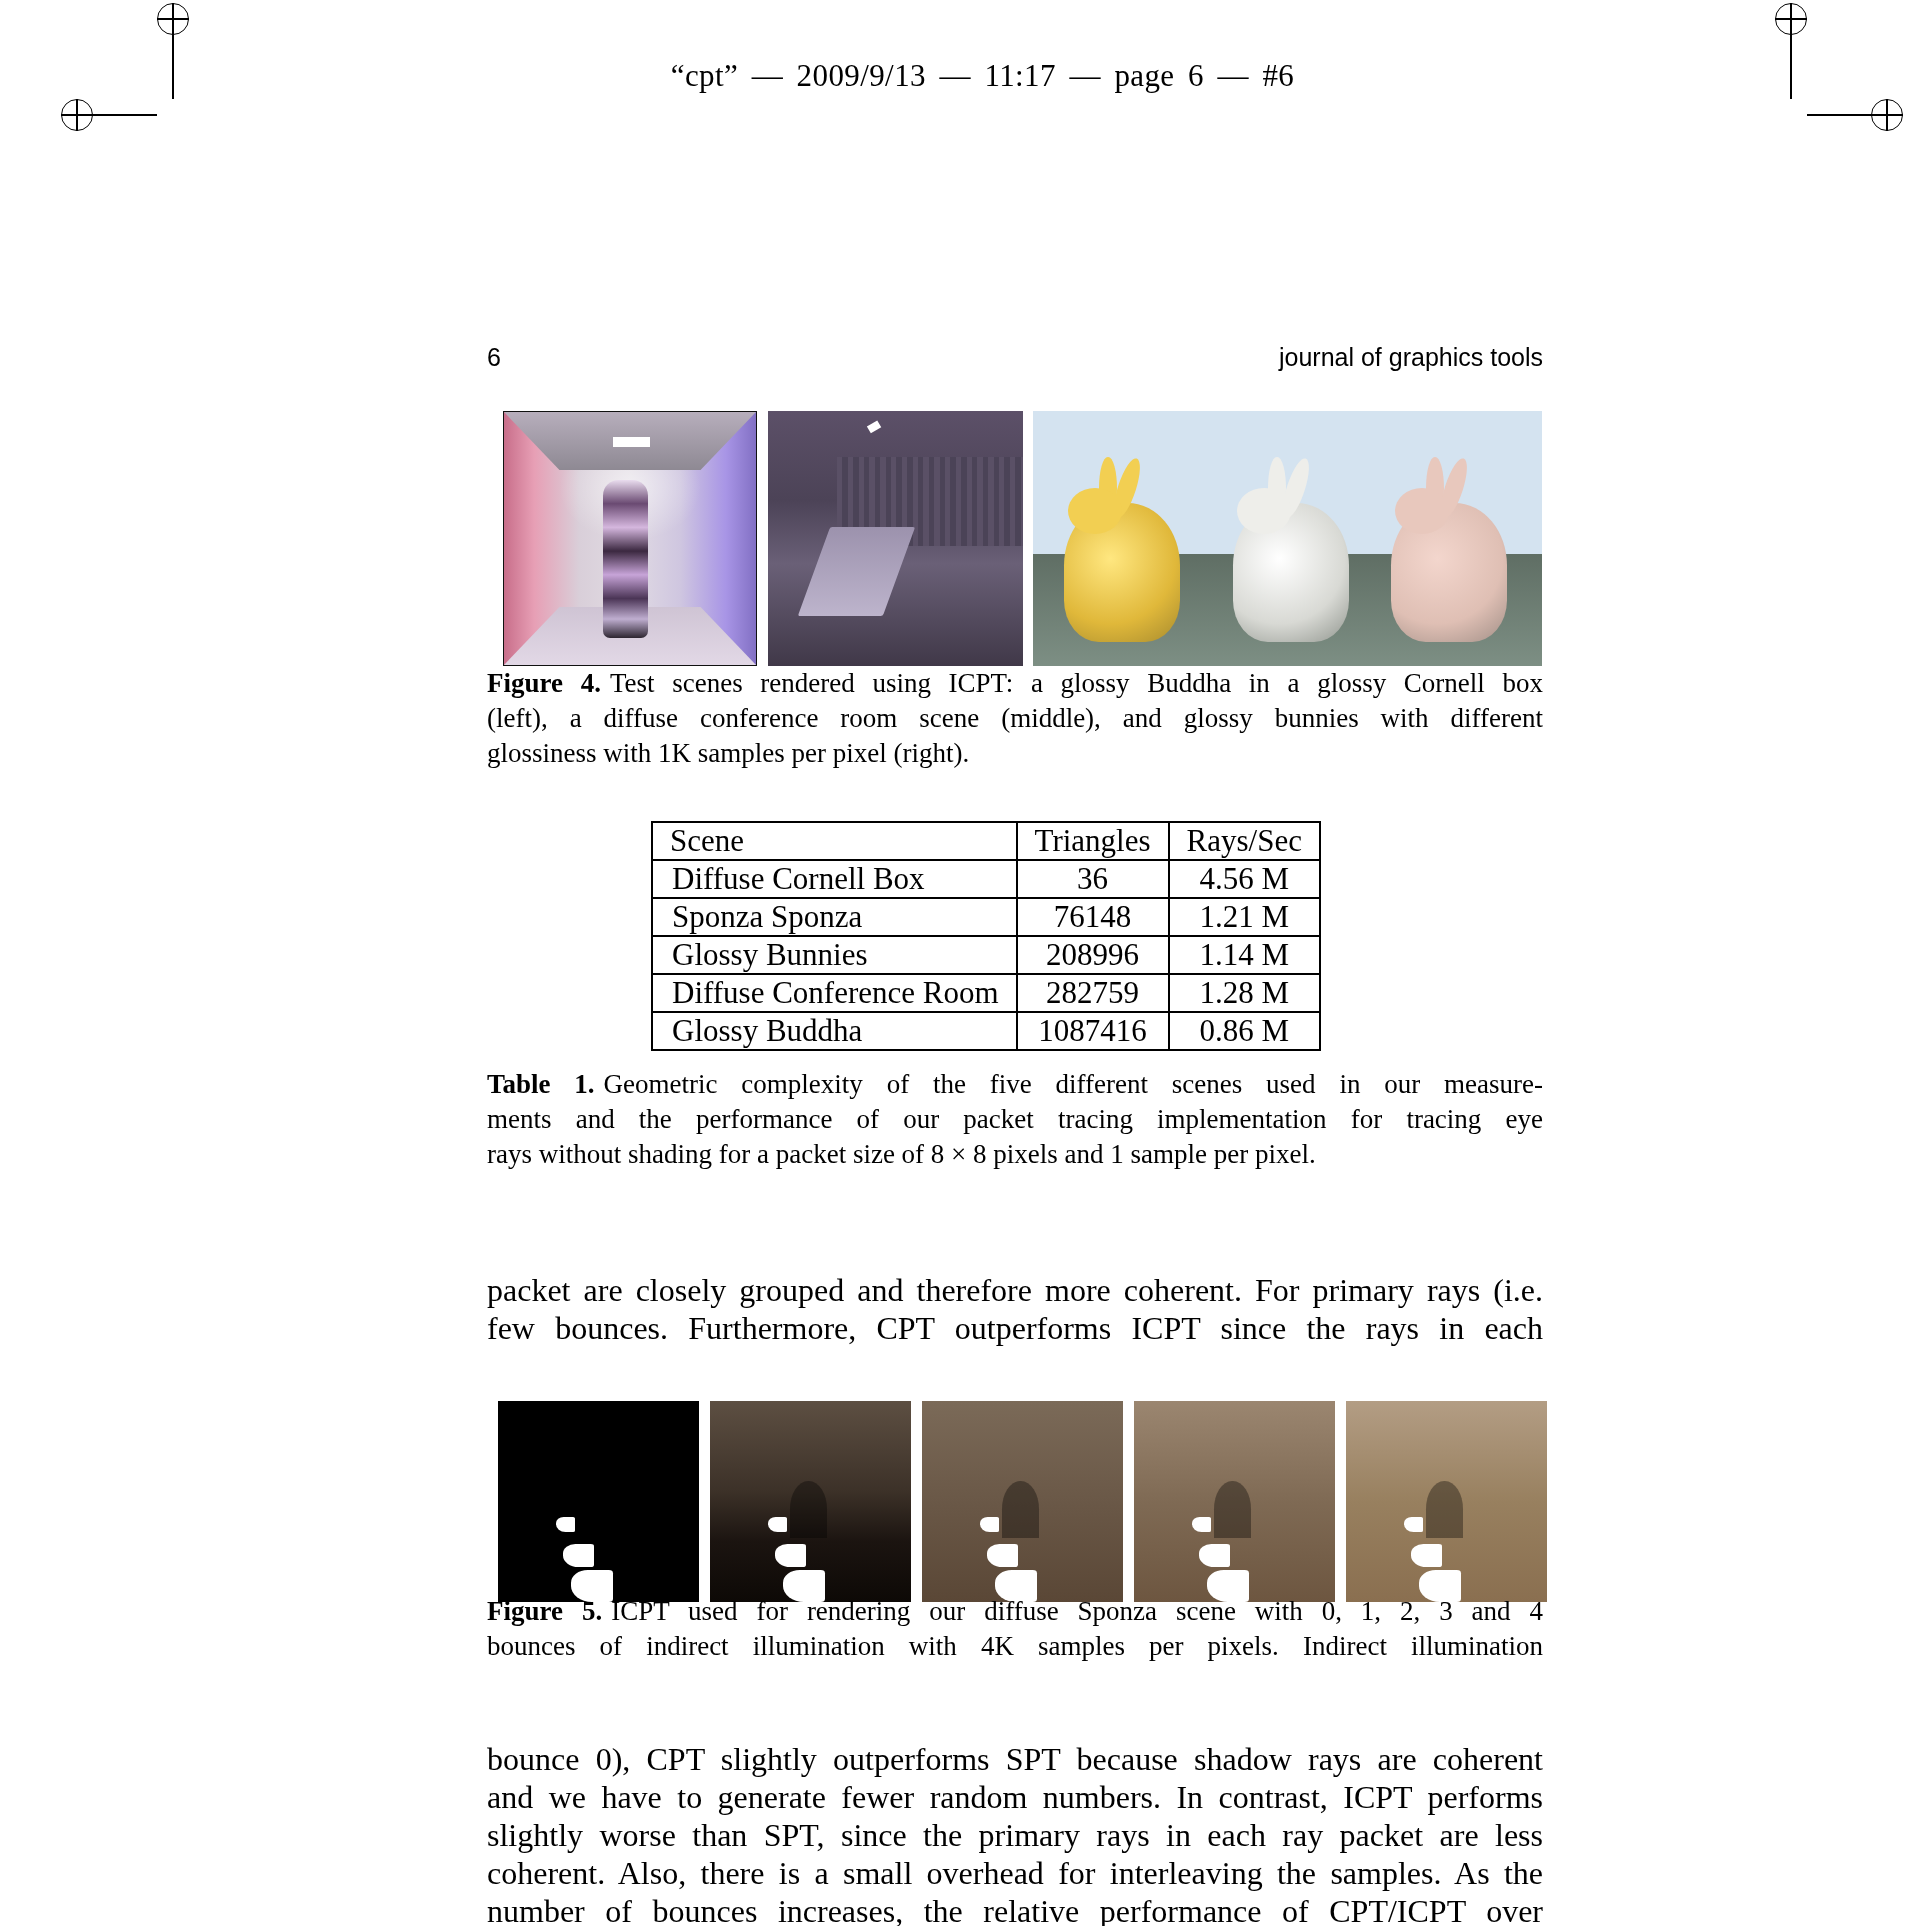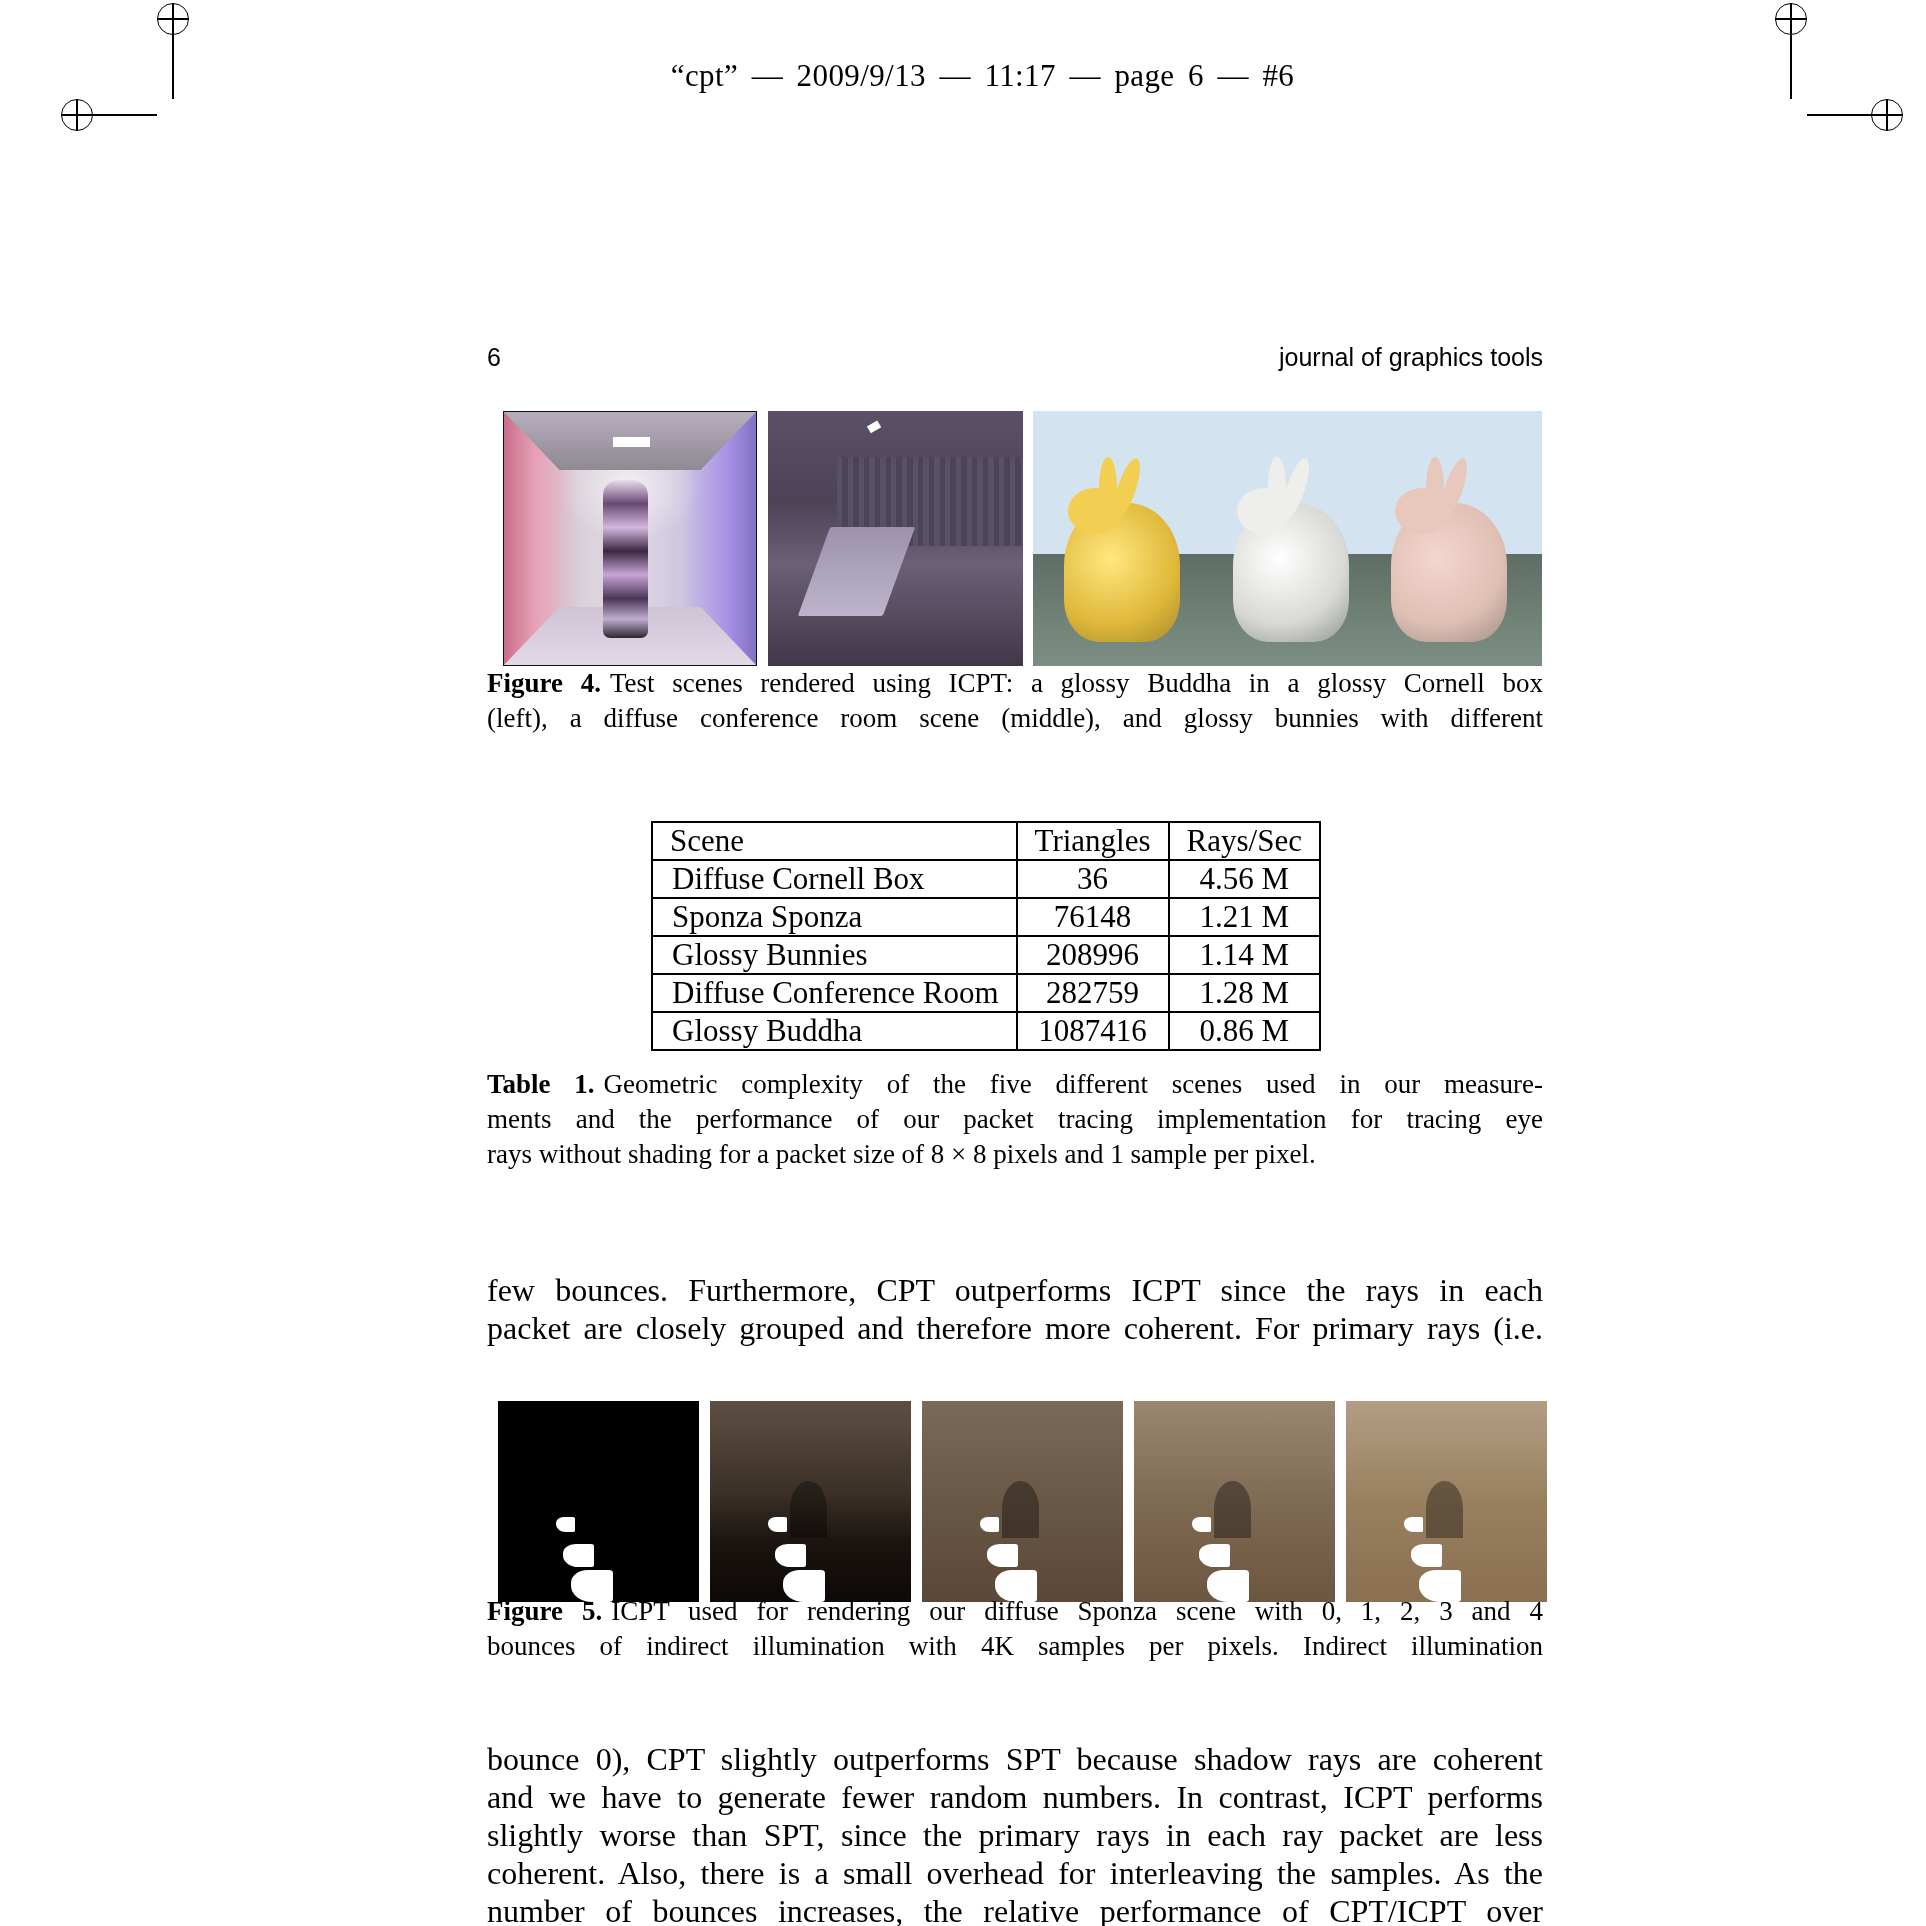--- a/index.html
+++ b/index.html
@@ -130,20 +130,21 @@
   <div class="bunny" id="b3">
       <div class="ear" style="left:35px;"></div>
       <div class="ear" style="left:54px;transform:rotate(18deg);"></div>
       <div class="head"></div>
     </div>
 </div>
 
 <div class="col caption" style="top:666px;">
   <span class="line"><b>Figure 4.</b><span>Test scenes rendered using ICPT: a glossy Buddha in a glossy Cornell box</span></span>
   <span class="line">(left), a diffuse conference room scene (middle), and glossy bunnies with different</span>
+  <span class="line last">glossiness with 1K samples per pixel (right).</span>
 </div>
 
 <table id="scene-table">
   <thead>
     <tr>
       <th style="width:281px;">Scene</th>
       <th>Triangles</th>
       <th>Rays/Sec</th>
     </tr>
   </thead>
@@ -176,22 +177,22 @@
   </tbody>
 </table>
 
 <div class="col caption" style="top:1067px;">
   <span class="line"><b>Table 1.</b><span>Geometric complexity of the five different scenes used in our measure-</span></span>
   <span class="line">ments and the performance of our packet tracing implementation for tracing eye</span>
   <span class="line last">rays without shading for a packet size of 8 × 8 pixels and 1 sample per pixel.</span>
 </div>
 
 <div class="col body" style="top:1271px;">
+  <span class="line">packet are closely grouped and therefore more coherent. For primary rays (i.e.</span>
   <span class="line">few bounces.  Furthermore, CPT outperforms ICPT since the rays in each</span>
-  <span class="line">packet are closely grouped and therefore more coherent. For primary rays (i.e.</span>
 </div>
 
 <div class="img sp" id="sp0">
   <div class="patch" style="left:58px;top:116px;width:19px;height:15.4px;"></div>
   <div class="patch" style="left:65px;top:143px;width:31px;height:23px;"></div>
   <div class="patch" style="left:73px;top:169px;width:42px;height:32px;"></div>
 </div>
 <div class="img sp" id="sp1">
   <div class="arch"></div>
   <div class="patch" style="left:58px;top:116px;width:19px;height:15.4px;"></div>

